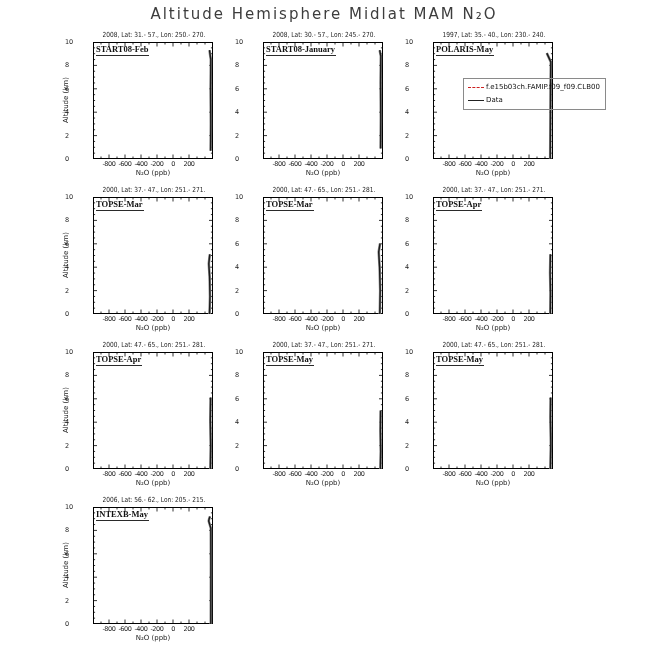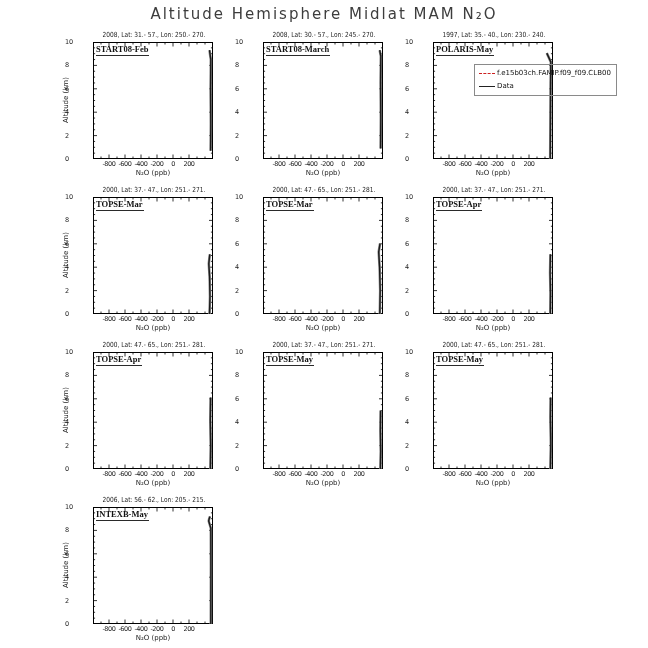--- a/index.html
+++ b/index.html
@@ -15,22 +15,22 @@
         font-weight:bold;font-size:8.5px;line-height:9px;border-bottom:1px solid #2a2a2a;
         padding:0 1px 1px 0;color:#111;white-space:nowrap;}
   .ytl{position:absolute;left:5px;width:25px;text-align:left;font-size:6.5px;line-height:8px;
         letter-spacing:-0.2px;color:#1c1c1c;}
   .xtl{position:absolute;top:132px;width:26px;text-align:center;font-size:6.5px;line-height:8px;
         letter-spacing:-0.4px;color:#1c1c1c;white-space:nowrap;}
   .xlab{position:absolute;left:33px;top:141px;width:120px;text-align:center;font-size:7px;
         color:#1c1c1c;}
   .ylab{position:absolute;left:1px;top:14px;height:117px;width:10px;writing-mode:vertical-rl;
         transform:rotate(180deg);text-align:center;font-size:7px;line-height:10px;color:#1c1c1c;}
-  .legend{position:absolute;left:63px;top:36px;width:141px;height:30px;
-        border:1px solid #8a8a8a;background:transparent;margin-left:11px;}
+  .legend{position:absolute;left:63px;top:50px;width:141px;height:30px;
+        border:1px solid #8a8a8a;background:transparent;}
   .lrow{position:absolute;left:4px;white-space:nowrap;font-size:7px;line-height:8px;color:#111;}
   .lsamp{display:inline-block;width:16px;height:0;vertical-align:middle;margin-right:2px;}
   .lsamp.dashed{border-top:1px dashed #cc2020;}
   .lsamp.solid{border-top:1.5px solid #222;}
 </style>
 </head>
 <body>
 
 <div class="page">
   <div class="fig-title">Altitude Hemisphere Midlat MAM N₂O</div>
@@ -190,21 +190,21 @@
           <line x1="119.5" y1="23.40" x2="116.0" y2="23.40" stroke="#000000" stroke-width="0.8"></line>
           <line x1="0.5" y1="17.55" x2="2.1" y2="17.55" stroke="#000000" stroke-width="0.8"></line>
           <line x1="119.5" y1="17.55" x2="117.9" y2="17.55" stroke="#000000" stroke-width="0.8"></line>
           <line x1="0.5" y1="11.70" x2="2.1" y2="11.70" stroke="#000000" stroke-width="0.8"></line>
           <line x1="119.5" y1="11.70" x2="117.9" y2="11.70" stroke="#000000" stroke-width="0.8"></line>
           <line x1="0.5" y1="5.85" x2="2.1" y2="5.85" stroke="#000000" stroke-width="0.8"></line>
           <line x1="119.5" y1="5.85" x2="117.9" y2="5.85" stroke="#000000" stroke-width="0.8"></line>
           <polyline points="117.6,106.5 117.8,76.1 117.6,41.0 117.8,14.0 116.7,8.2" fill="none" stroke="#8f8f8f" stroke-width="2.6" stroke-linejoin="round"></polyline>
           <polyline points="117.6,106.5 117.8,76.1 117.6,41.0 117.8,14.0 116.7,8.2" fill="none" stroke="#1b1b1b" stroke-width="1.4" stroke-linejoin="round"></polyline>
         </svg>
-        <div class="inner">START08-March</div>
+        <div class="inner">START08-January</div>
         <div class="ytl" style="top:127.0px">0</div>
         <div class="ytl" style="top:103.6px">2</div>
         <div class="ytl" style="top:80.2px">4</div>
         <div class="ytl" style="top:56.8px">6</div>
         <div class="ytl" style="top:33.4px">8</div>
         <div class="ytl" style="top:10.0px">10</div>
         <div class="xtl" style="left:36.0px">-800</div>
         <div class="xtl" style="left:52.0px">-600</div>
         <div class="xtl" style="left:68.0px">-400</div>
         <div class="xtl" style="left:84.0px">-200</div>

